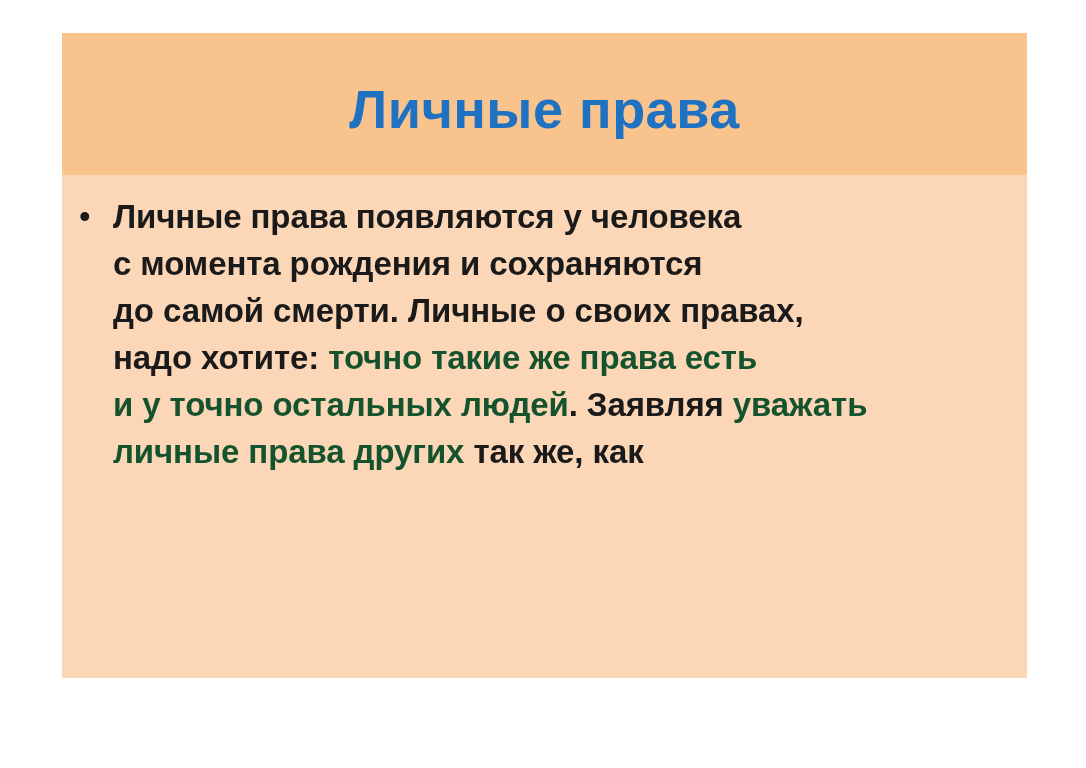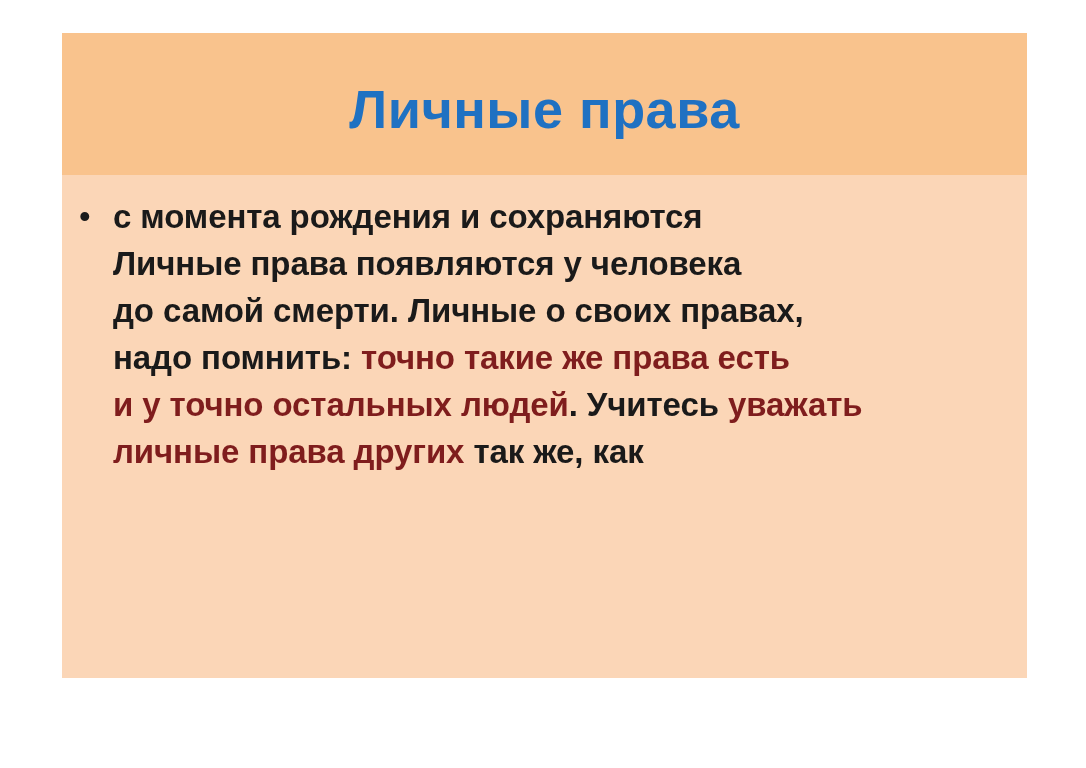--- a/index.html
+++ b/index.html
@@ -82,43 +82,43 @@
     line-height: 47px;
     letter-spacing: -0.1px;
   }
 
   .line {
     white-space: nowrap;
     display: block;
   }
 
   .accent {
-    color: #7f1d1d;
+    color: #14532d;
   }
 
   .black {
     color: #1a1a1a;
   }
 </style>
 </head>
 <body>
 
 <div class="slide">
 
   <div class="title-bar">
     <div class="title-text">Личные права</div>
   </div>
 
   <div class="body-panel">
     <div class="bullet-block">
       <div class="bullet-marker">•</div>
       <div class="bullet-body" id="body-lines">
+          <span class="line"><span class="black">Личные права появляются у человека</span></span>
           <span class="line"><span class="black">с момента рождения и сохраняются</span></span>
-          <span class="line"><span class="black">Личные права появляются у человека</span></span>
           <span class="line"><span class="black">до самой смерти. Личные о своих правах,</span></span>
-          <span class="line"><span class="black">надо помнить: </span><span class="accent">точно такие же права есть</span></span>
-          <span class="line"><span class="accent">и у точно остальных людей</span><span class="black">. Учитесь </span><span class="accent">уважать</span></span>
+          <span class="line"><span class="black">надо хотите: </span><span class="accent">точно такие же права есть</span></span>
+          <span class="line"><span class="accent">и у точно остальных людей</span><span class="black">. Заявляя </span><span class="accent">уважать</span></span>
           <span class="line"><span class="accent">личные права других</span><span class="black"> так же, как</span></span>
         </div>
     </div>
   </div>
 
 </div>
 
 </body></html>

